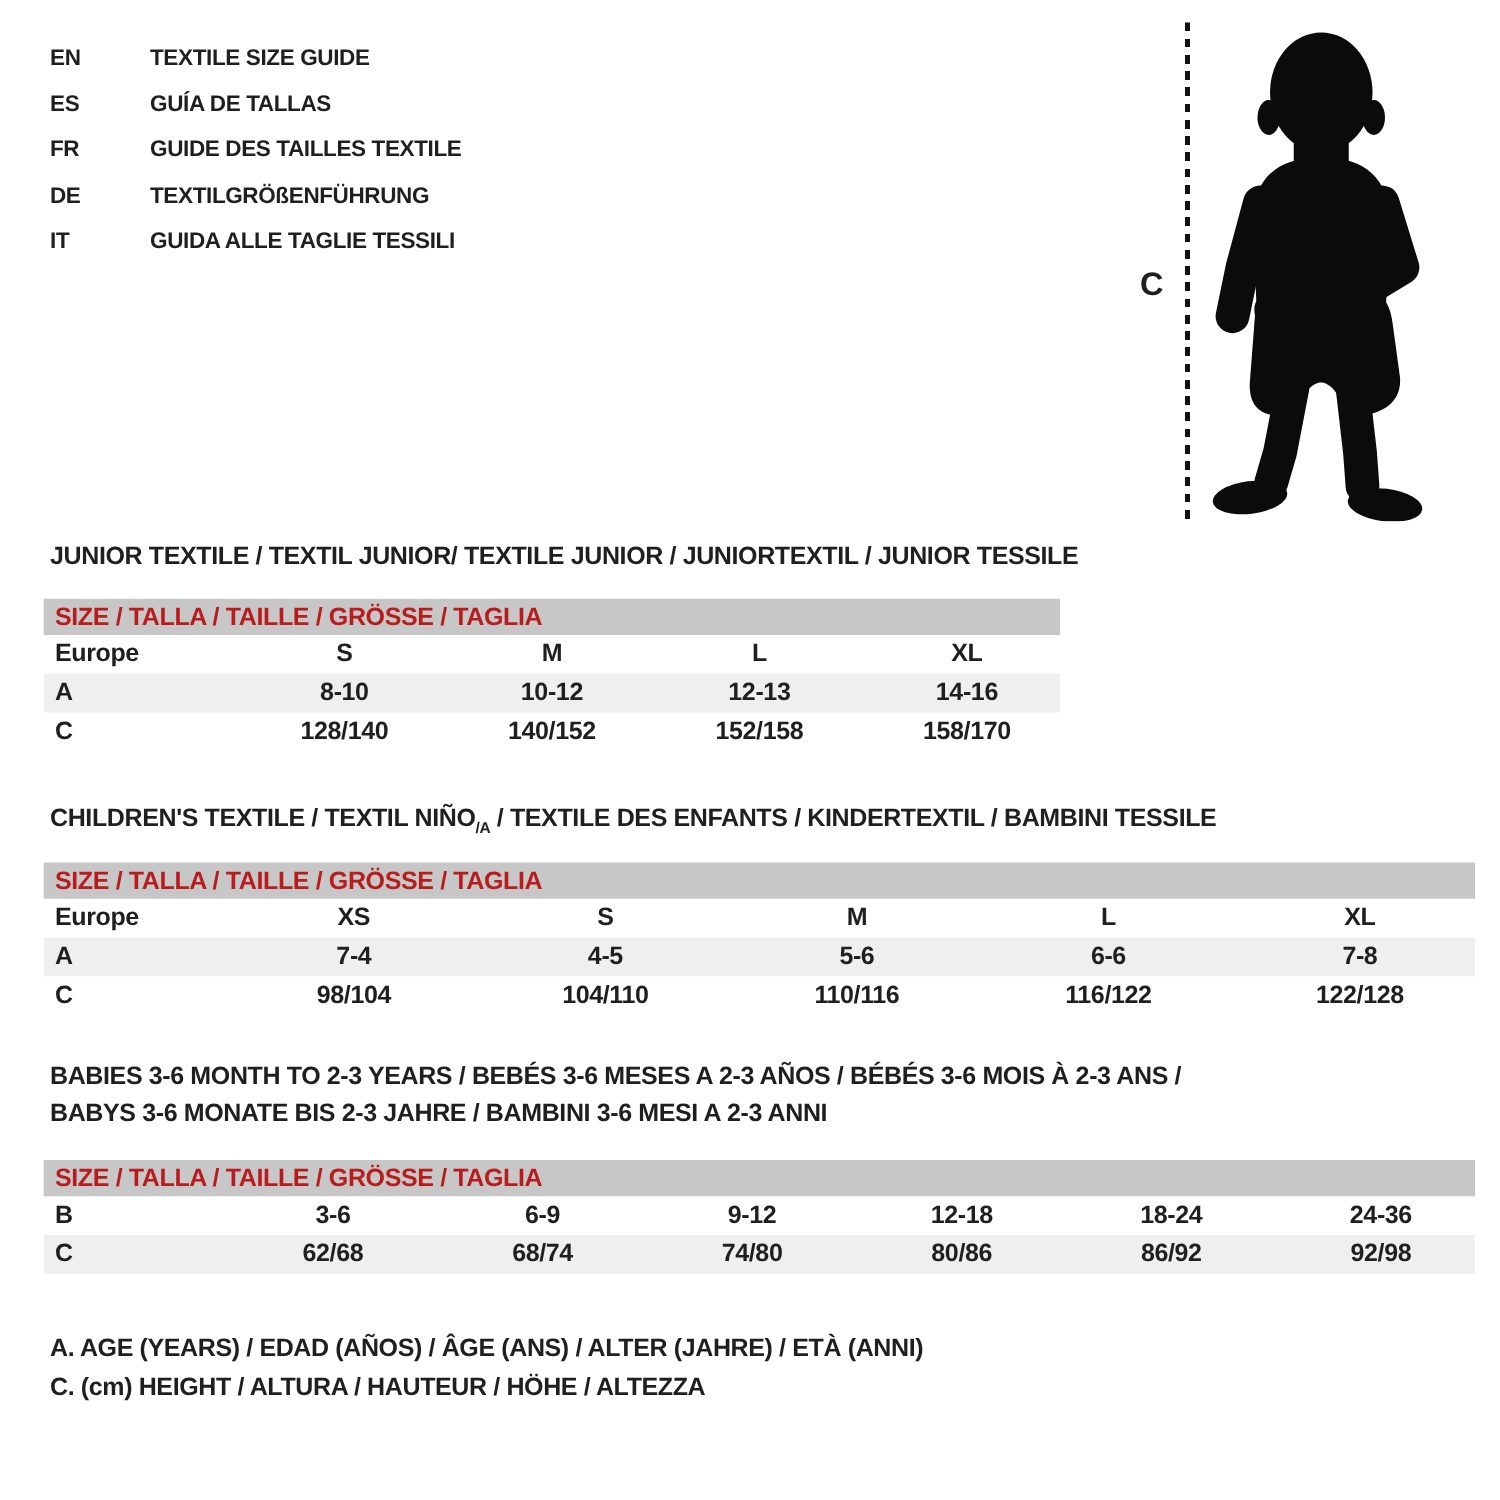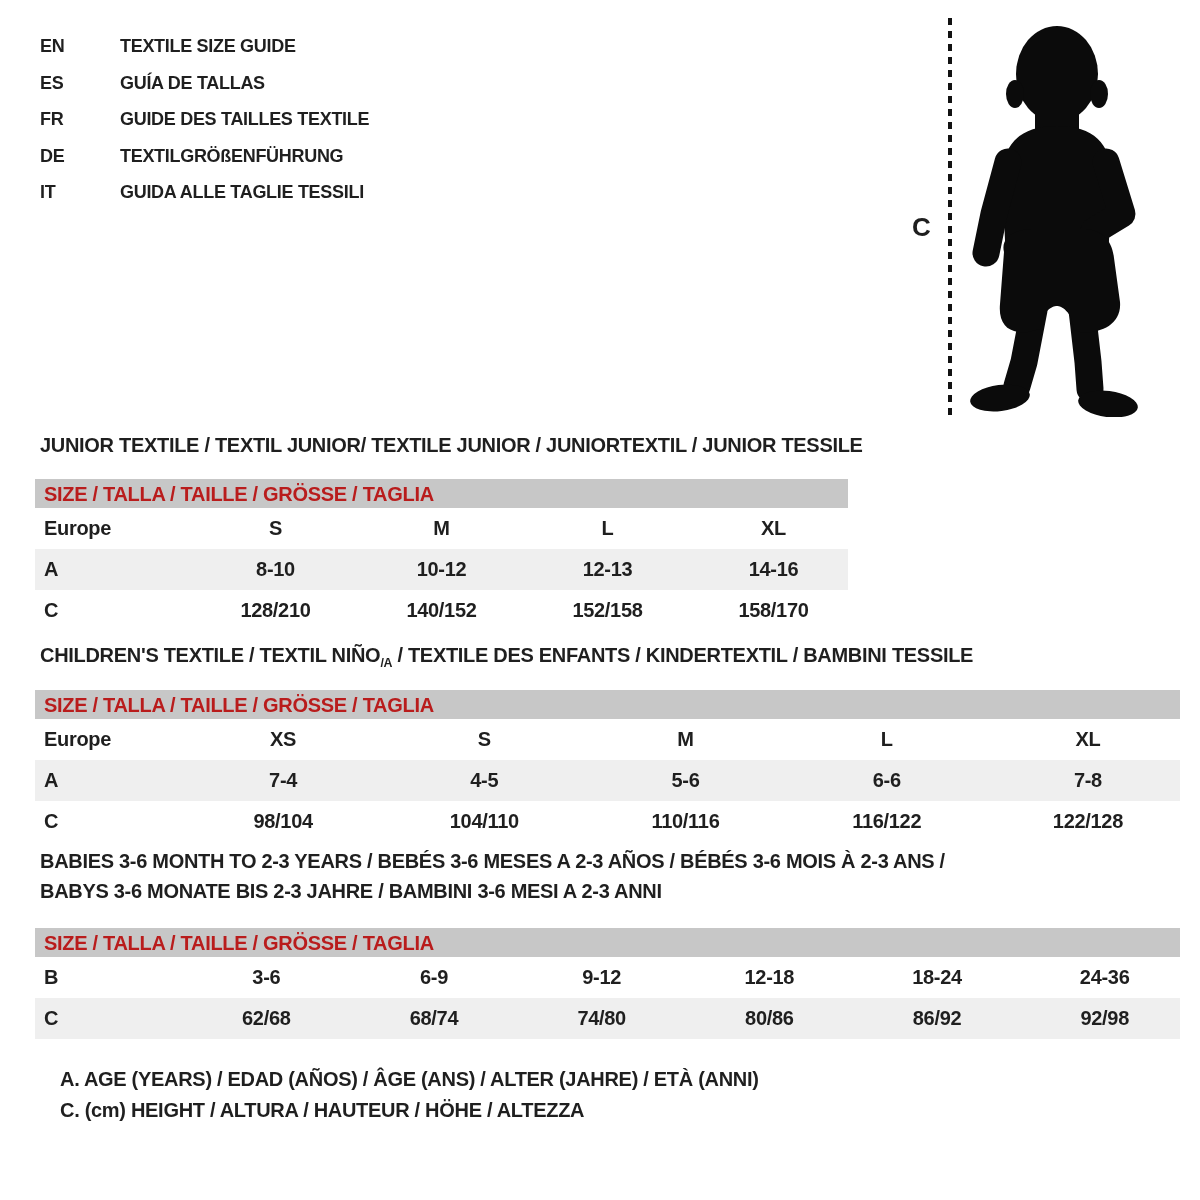--- a/index.html
+++ b/index.html
@@ -31,28 +31,28 @@
   
   .sec-title { position:absolute; left:40px; font-size:20px; white-space:nowrap; }
   .subsc { font-size:0.62em; vertical-align:sub; }
 
   
   .tbl { position:absolute; left:35px; }
   .tbl-head {
     background:#c7c7c7; height:29px; line-height:30px;
     padding-left:9px; font-size:20px; color:#b91c1c;
   }
-  .tr { display:flex; height:41px; align-items:center; font-size:20px;gap:17px; }
+  .tr { display:flex; height:31px; align-items:center; font-size:20px;gap:17px; }
   .tr.alt { background:#efefef; }
   .lbl { padding-left:9px; }
   .w140 { width:140px; } .w130 { width:130px; }
   .c { flex:1; text-align:center; }
 
   
-  .legend { position:absolute; left:40px; top:1064px; font-size:20px; line-height:31px;margin-left:20px; }
+  .legend { position:absolute; left:40px; top:1064px; font-size:20px; line-height:31px; }
 </style>
 </head>
 <body>
 
 <div class="page">
 
   <div class="lang-block">
     <div class="lang-row">
       <span class="lang-code">EN</span>
       <span>TEXTILE SIZE GUIDE</span>
@@ -111,21 +111,21 @@
     </div>
     <div class="tr alt">
       <div class="lbl w140">A</div>
       <div class="c">8-10</div>
       <div class="c">10-12</div>
       <div class="c">12-13</div>
       <div class="c">14-16</div>
     </div>
     <div class="tr">
       <div class="lbl w140">C</div>
-      <div class="c">128/210</div>
+      <div class="c">128/140</div>
       <div class="c">140/152</div>
       <div class="c">152/158</div>
       <div class="c">158/170</div>
     </div>
   </div>
 
   <div class="sec-title" style="top:644px;">
     <span>CHILDREN'S TEXTILE / TEXTIL NIÑO</span><span class="subsc">/A</span><span> / TEXTILE DES ENFANTS / KINDERTEXTIL / BAMBINI TESSILE</span>
   </div>
 

